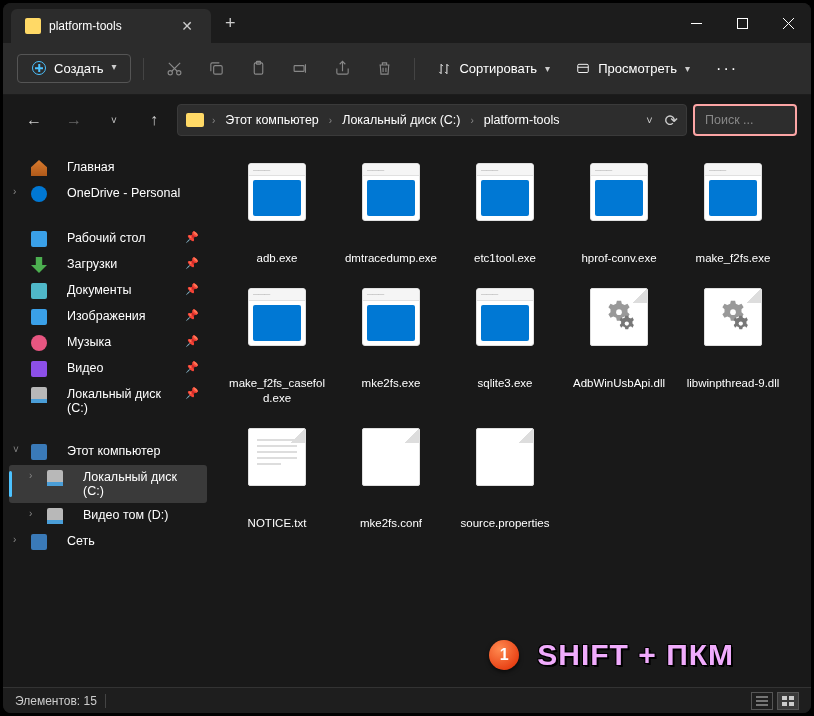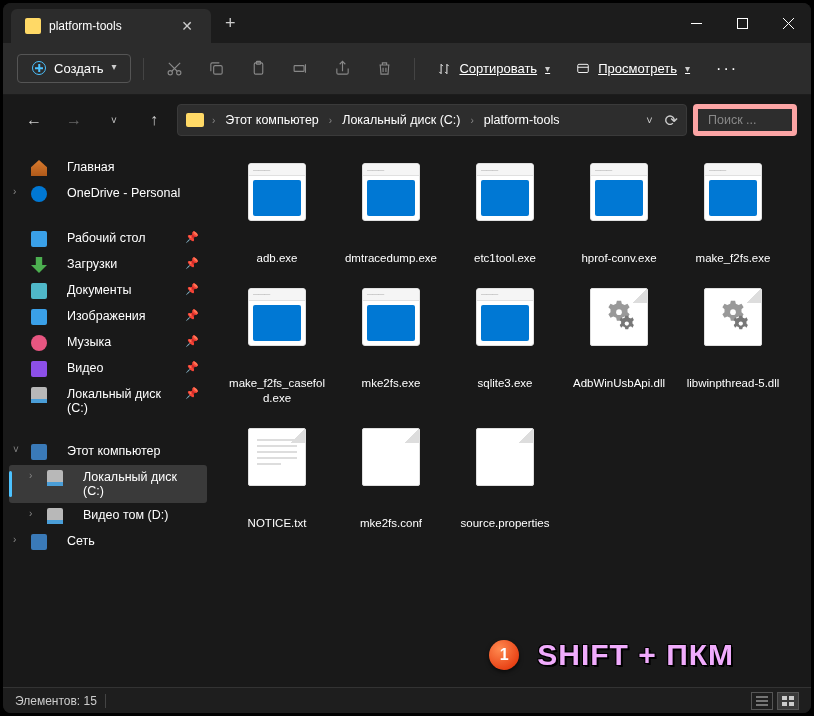--- a/index.html
+++ b/index.html
@@ -21,34 +21,34 @@
 .toolbar { display: flex; align-items: center; gap: 6px; height: 52px; padding: 0 14px; background: #2c2c2c; border-bottom: 1px solid #1c1c1c; }
 .create-btn { display: flex; align-items: flex-start; gap: 8px; padding: 6px 14px; border: 1px solid #555; border-radius: 4px; color: #fff; font-size: 13px; cursor: pointer; }
 .create-btn .plus { width: 14px; height: 14px; border: 1.5px solid #4cc2ff; border-radius: 50%; position: relative; }
 .create-btn .plus::before, .create-btn .plus::after { content: ''; position: absolute; background: #4cc2ff; }
 .create-btn .plus::before { width: 8px; height: 1.5px; top: 50%; left: 50%; transform: translate(-50%,-50%); }
 .create-btn .plus::after { width: 1.5px; height: 8px; top: 50%; left: 50%; transform: translate(-50%,-50%); }
 .chev { font-size: 10px; color: #ccc; }
 .tb-sep { width: 1px; height: 22px; background: #444; margin: 0 6px; }
 .tb-icon { width: 36px; height: 36px; display: flex; align-items: center; justify-content: center; color: #888; cursor: pointer; border-radius: 4px; }
 .tb-icon svg { width: 17px; height: 17px; }
-.tb-dropdown { display: flex; align-items: center; gap: 8px; padding: 6px 10px; color: #fff; font-size: 13px; cursor: pointer; text-decoration: underline; }
+.tb-dropdown { display: flex; align-items: center; gap: 8px; padding: 6px 10px; color: #fff; font-size: 13px; cursor: pointer; }
 .tb-dropdown svg { width: 14px; height: 14px; }
 .more { color: #fff; padding: 0 10px; letter-spacing: 2px; cursor: pointer; }
 
 
 .navbar { display: flex; align-items: center; gap: 6px; height: 50px; padding: 0 14px; background: #191919; }
 .nav-btn { width: 34px; height: 34px; display: flex; align-items: center; justify-content: center; color: #ccc; cursor: pointer; }
 .nav-btn.dim { color: #666; }
 .breadcrumb { flex: 1; display: flex; align-items: center; gap: 4px; background: #2d2d2d; border: 1px solid #3a3a3a; border-radius: 4px; height: 32px; padding: 0 8px; }
 .bc-icon { width: 18px; height: 14px; background: #ffd966; border-radius: 2px; }
 .bc-chev { color: #888; font-size: 10px; padding: 0 4px; }
 .bc-item { color: #fff; font-size: 12.5px; cursor: pointer; padding: 2px 2px; }
 .bc-end { margin-left: auto; display: flex; align-items: center; gap: 12px; color: #ccc; }
-.search { width: 104px; background: #2d2d2d; border: 5px solid #fca5a5; border-radius: 4px; height: 32px; padding: 0 10px; color: #888; font-size: 12.5px; display: flex; align-items: center; }
+.search { width: 104px; background: #2d2d2d; border: 2px solid #fca5a5; border-radius: 4px; height: 32px; padding: 0 10px; color: #888; font-size: 12.5px; display: flex; align-items: center; }
 
 
 .body { flex: 1; display: flex; background: #191919; overflow: hidden; }
 
 
 .sidebar { width: 210px; padding: 10px 6px; overflow-y: auto; font-size: 12.5px; }
 .sb-item { display: flex; align-items: flex-start; gap: 20px; padding: 5px 8px 5px 22px; color: #fff; cursor: pointer; border-radius: 3px; position: relative; }
 .sb-item.active { background: #3a3a3a; }
 .sb-item.active::before { content: ''; position: absolute; left: 0; top: 6px; bottom: 6px; width: 3px; background: #4cc2ff; border-radius: 2px; }
 .sb-item .pin { margin-left: auto; color: #888; font-size: 11px; }
@@ -366,21 +366,21 @@
           </div>
           <div class="file">
             <div class="file-icon ico-dll">
               <div class="gears"><svg viewBox="0 0 48 48">
                   <path d="M20 8l1-4h6l1 4 4 2 4-2 3 5-3 3v4l3 3-3 5-4-2-4 2-1 4h-6l-1-4-4-2-4 2-3-5 3-3v-4l-3-3 3-5 4 2z" fill="#999"></path>
                   <circle cx="24" cy="20" r="4" fill="#fff"></circle>
                   <path d="M32 28l1-3h4l1 3 3 1 2-2 2 4-2 2v3l2 2-2 4-2-2-3 1-1 3h-4l-1-3-3-1-2 2-2-4 2-2v-3l-2-2 2-4 2 2z" fill="#777"></path>
                   <circle cx="35" cy="36" r="3" fill="#fff"></circle>
                 </svg></div>
             </div>
-            <div class="file-label">libwinpthread-5.dll</div>
+            <div class="file-label">libwinpthread-9.dll</div>
           </div>
           <div class="file">
             <div class="file-icon ico-txt">
               <div class="line"></div>
               <div class="line"></div>
               <div class="line"></div>
               <div class="line"></div>
               <div class="line" style="width:60%;"></div>
             </div>
             <div class="file-label">NOTICE.txt</div>

